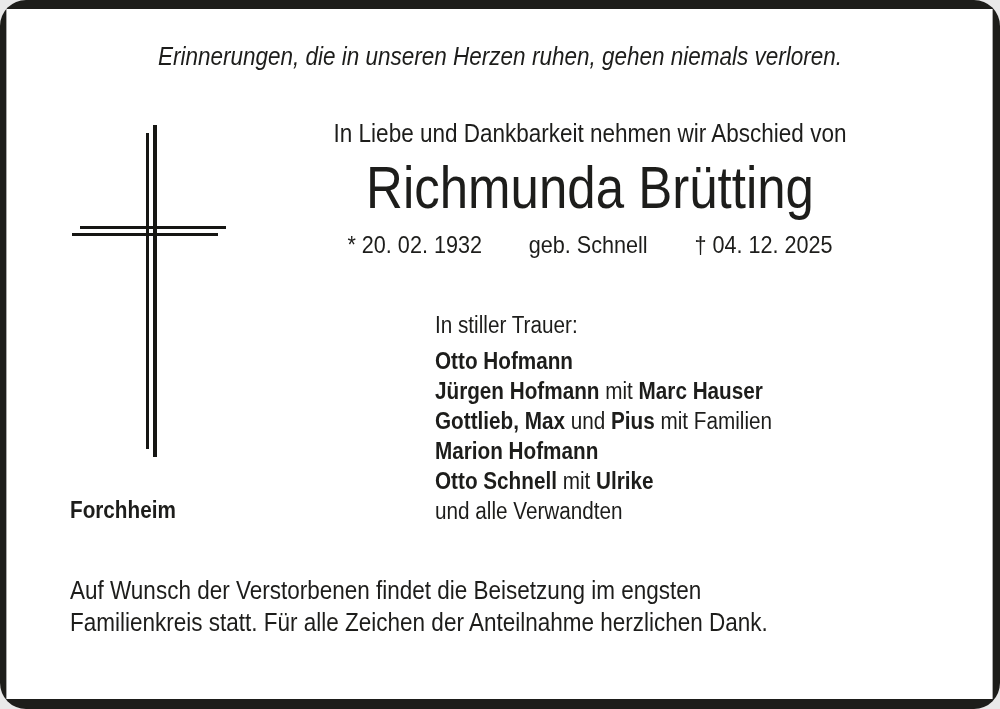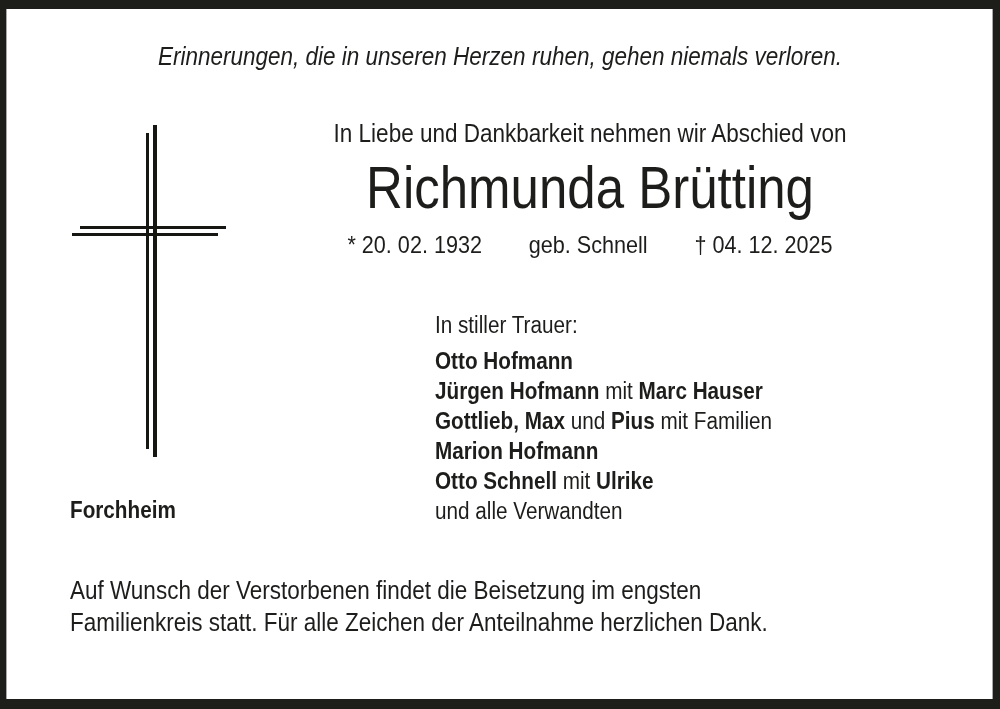--- a/index.html
+++ b/index.html
@@ -4,20 +4,21 @@
 <style>
   html,body{margin:0;padding:0;background:#e9e9e9;}
   .page{
     position:relative;
     width:1000px;height:709px;
     background:var(--bg,#ffffff);
     color:var(--text,#1d1d1b);
     font-family:"Liberation Sans","DejaVu Sans",sans-serif;
     overflow:hidden;
     margin:0 auto;
+    border-radius:26px;
   }
   .frame{
     position:absolute;inset:0;
     border-style:solid;
     border-color:var(--frame,#1d1d1a);
     border-width:9px 7px 10px 6px;
     box-shadow:inset 1px 0 0 #a8a8a8, inset -1px 0 0 #a8a8a8;
     pointer-events:none;
   }
   .cnd{transform:scaleX(0.9);}

